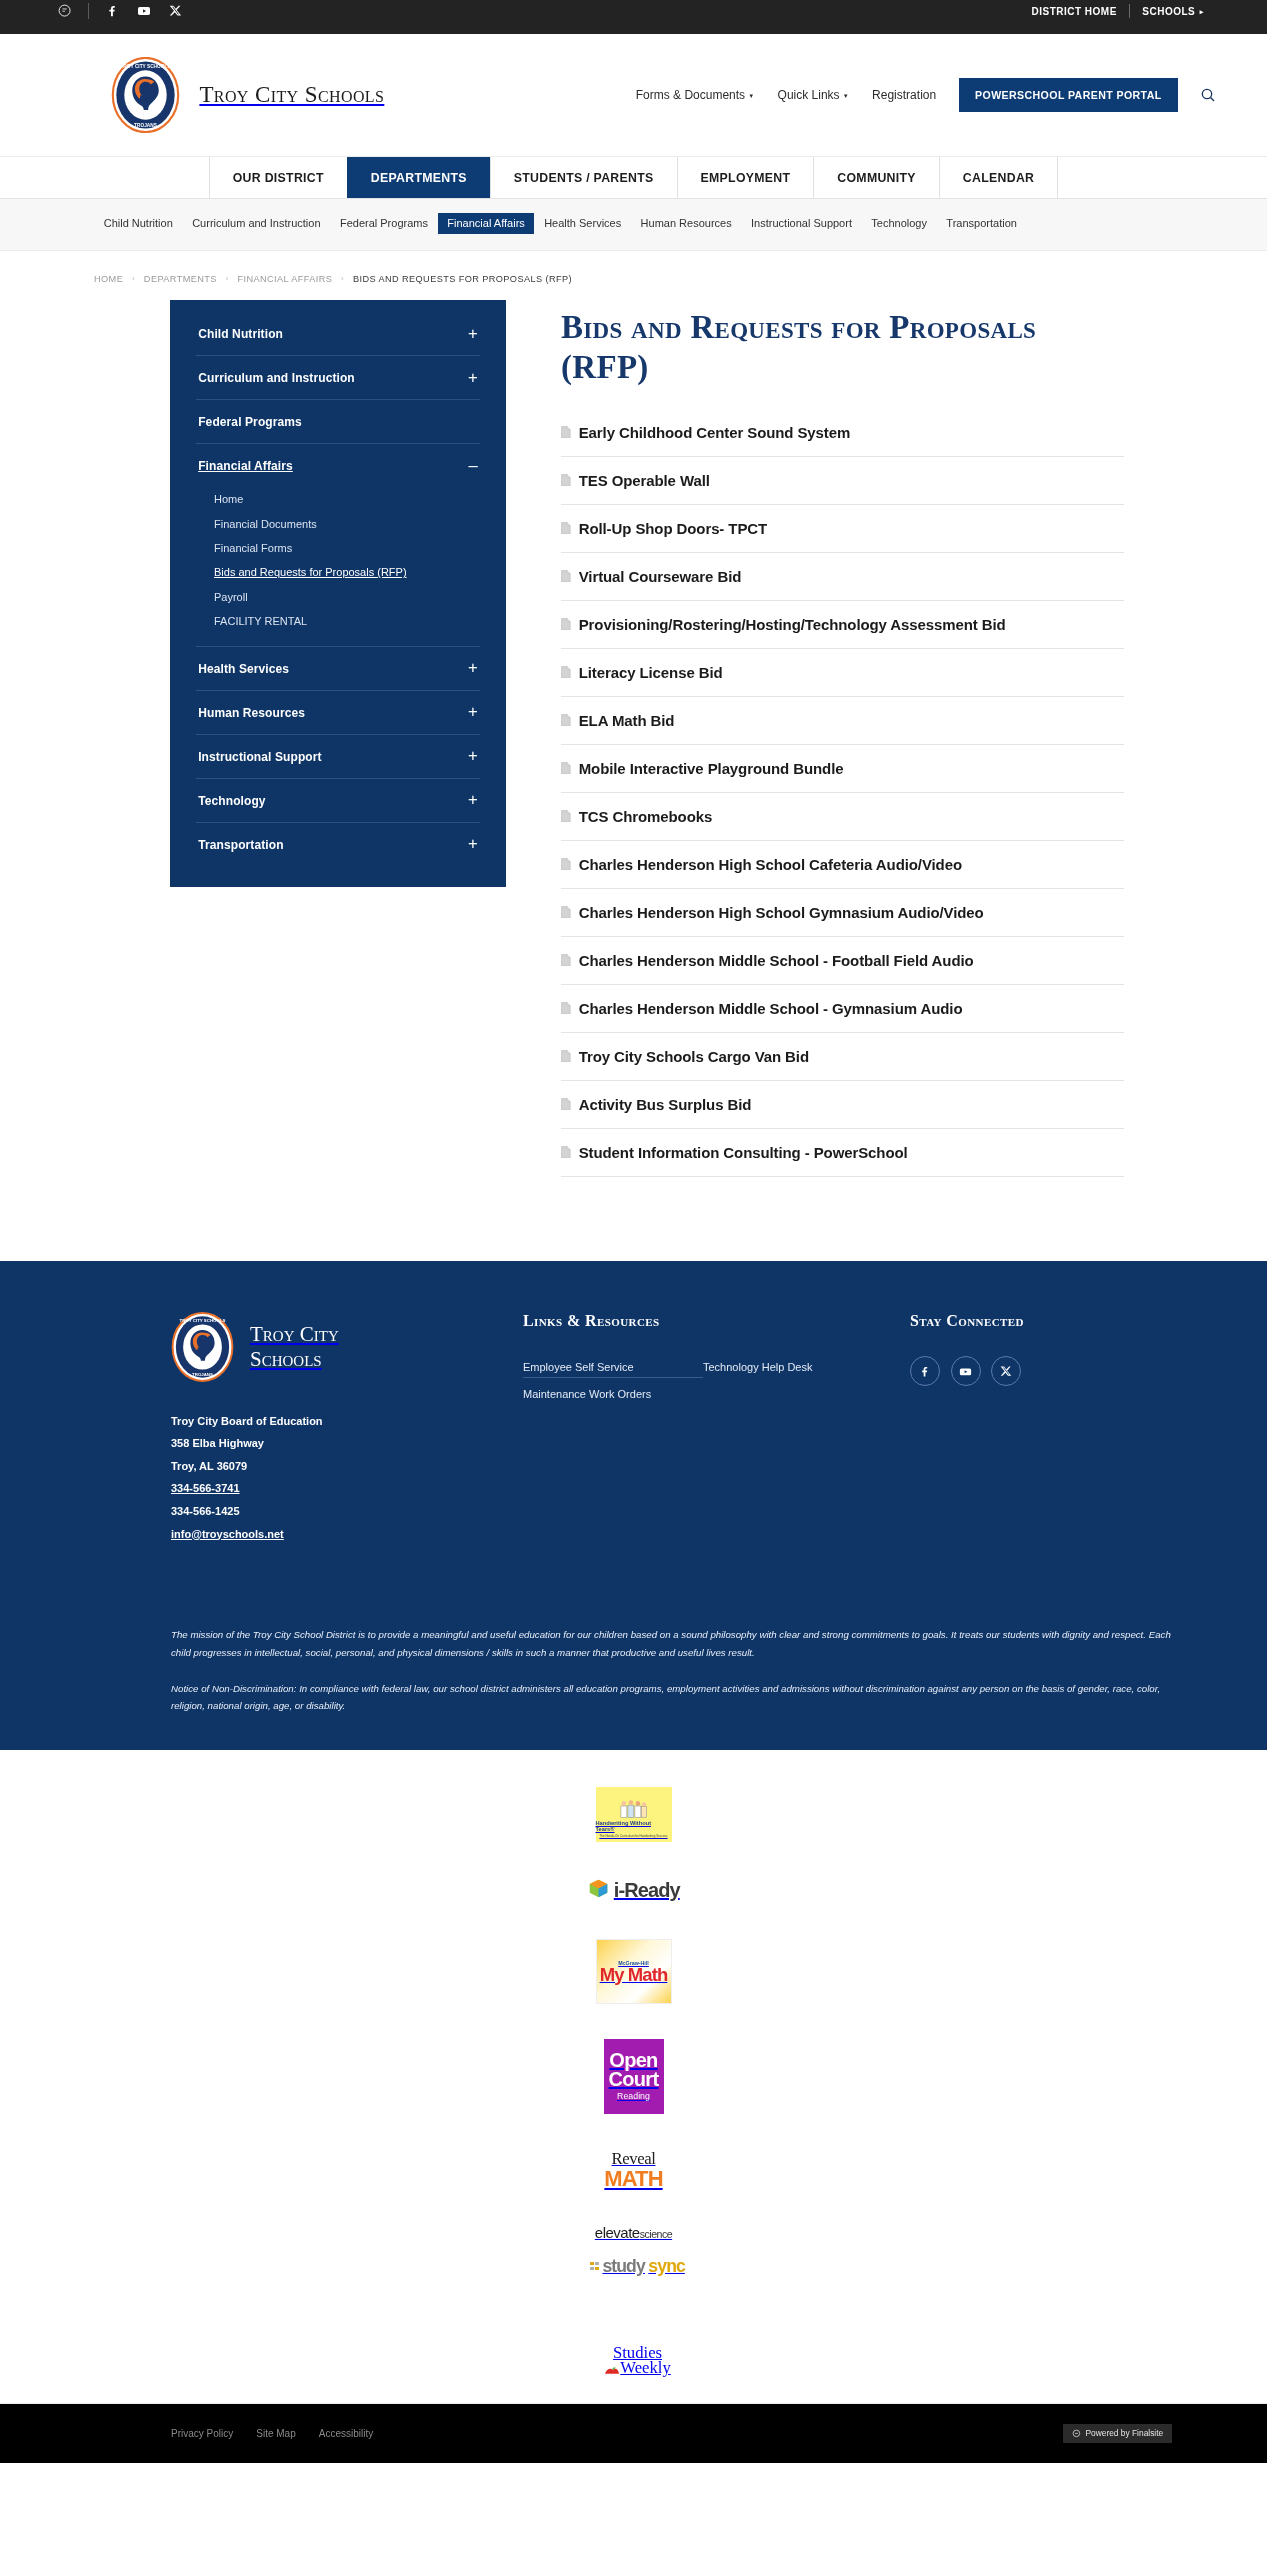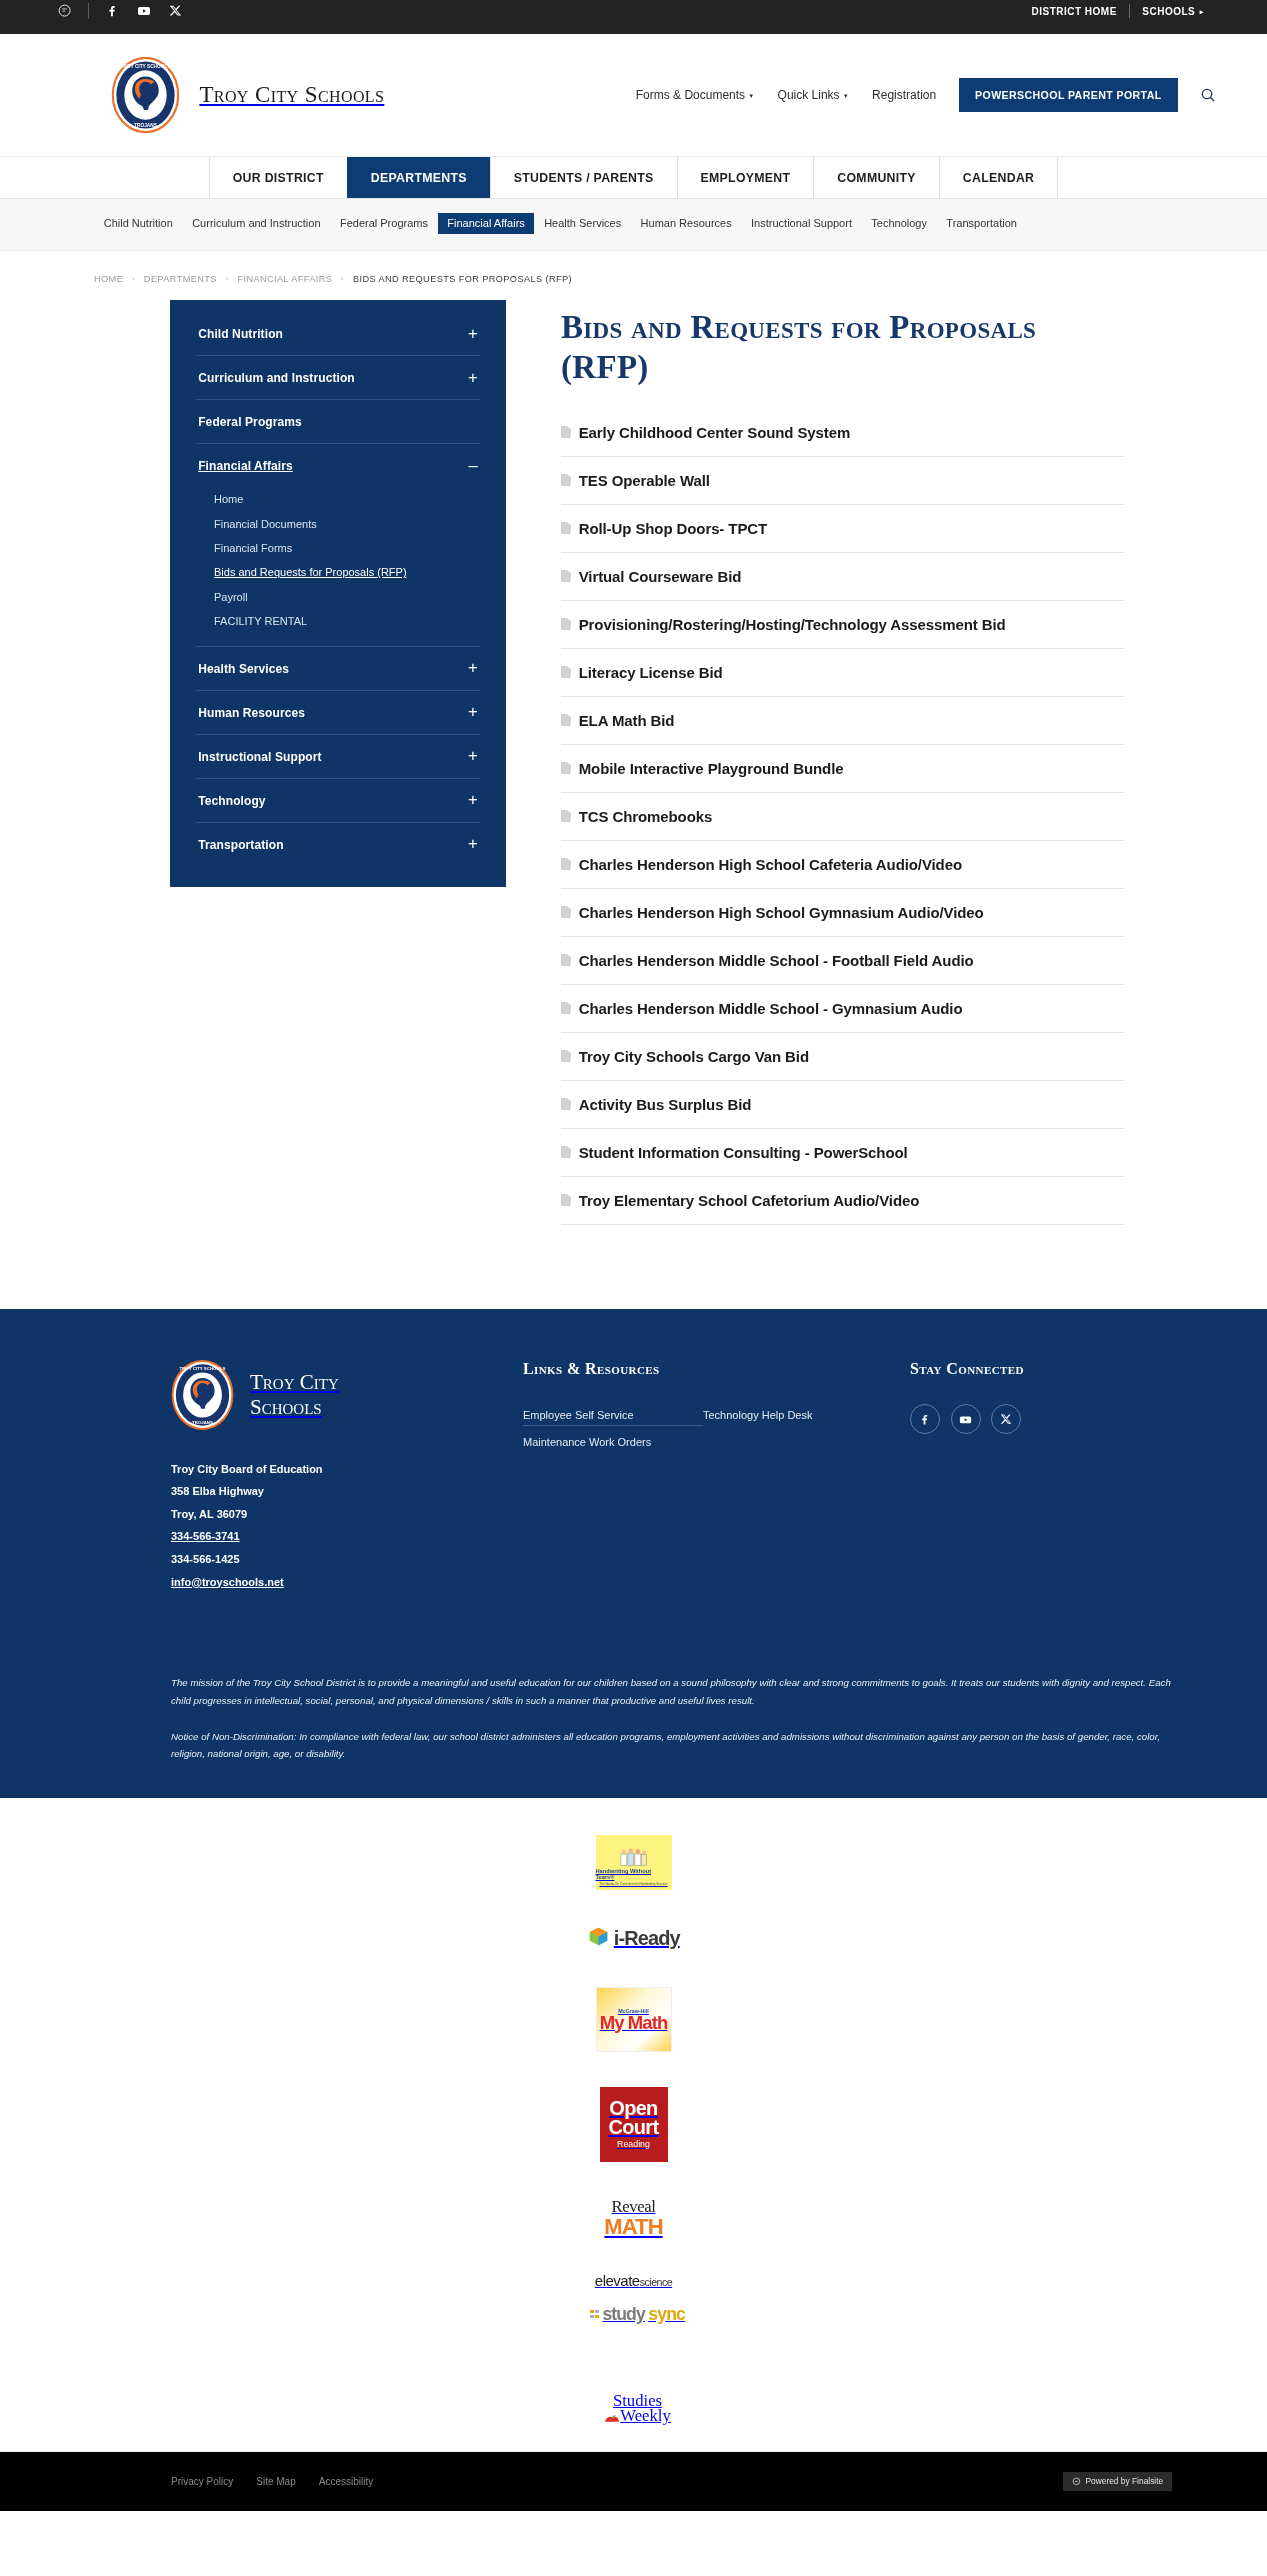--- a/index.html
+++ b/index.html
@@ -264,21 +264,21 @@
   
   .hwt { width: 76px; height: 55px; background: #fdf47f; display:flex; flex-direction:column; align-items:center; justify-content:flex-end; padding-bottom:4.4px;}
   .hwt-t { font-size: 5.7px; font-weight: bold; color: #1f3f86; }
   .hwt-s { font-size: 3px; color: #444; margin-top: 1.8px; }
   .iready { display:flex; align-items:center; gap:3.5px; }
   .iready-t { font-size: 20px; font-weight: bold; color: #3a3a3a; letter-spacing:-0.9px;}
   .mymath { width: 76px; height: 65px; background: linear-gradient(135deg,#fcd34d 0%,#fff7d6 40%,#ffffff 70%,#fcd34d 100%); display:flex; align-items:center; justify-content:center; border:0.9px solid #eee;}
   .mymath-in { text-align:center; }
   .mymath-a { font-size: 5.3px; color: #174e9c; font-weight:bold;}
   .mymath-b { font-size: 18.5px; color: #e0272b; font-weight: bold; letter-spacing:-0.9px; line-height:0.95;}
-  .opencourt { width: 68px; height: 75px; background: #b91c1c; color:#fff; display:flex; flex-direction:column; align-items:center; justify-content:center; }
+  .opencourt { width: 60px; height: 75px; background: #a21caf; color:#fff; display:flex; flex-direction:column; align-items:center; justify-content:center; }
   .oc-a { font-size: 20px; font-weight: bold; line-height: 0.92; letter-spacing:-0.7px;}
   .oc-b { font-size: 8.8px; margin-top: 3.5px; }
   .reveal { text-align: center; }
   .rev-a { font-size: 16.7px; color: #1d1d1b; letter-spacing:-0.4px; font-family:"Liberation Serif",serif;}
   .rev-b { font-size: 22px; font-weight: bold; color: #f07d22; letter-spacing:-0.9px; line-height:0.9;}
   .elevate { font-size: 15px; color: #1d1d1b; letter-spacing:-0.5px; }
   .elevate i { font-size: 10.6px; font-style: normal; color:#333;}
   .studysync { display:flex; align-items:center; gap:3.5px; font-size:17.6px; font-weight:bold; letter-spacing:-0.9px;}
   .ss-grey { color: #7b7b7b; }
   .ss-gold { color: #e0a80e; }
@@ -656,31 +656,20 @@
           </li>
           <li class="doc-row">
             <a class="doc-link" href="#">
               <span class="doc-icon">
                 <svg width="9.7" height="12.3" viewBox="0 0 11 14">
                   <path d="M.6.6h6.4l3.4 3.4v9.4H.6z" fill="#d4d4d4" stroke="#b8b8b8" stroke-width=".7"></path>
                   <path d="M7 .8v3.2h3.2" fill="#eee" stroke="#b8b8b8" stroke-width=".7"></path>
                 </svg>
               </span>
               <span>Student Information Consulting - PowerSchool</span>
-            </a>
-          </li>
-          <li class="doc-row">
-            <a class="doc-link" href="#">
-              <span class="doc-icon">
-                <svg width="9.7" height="12.3" viewBox="0 0 11 14">
-                  <path d="M.6.6h6.4l3.4 3.4v9.4H.6z" fill="#d4d4d4" stroke="#b8b8b8" stroke-width=".7"></path>
-                  <path d="M7 .8v3.2h3.2" fill="#eee" stroke="#b8b8b8" stroke-width=".7"></path>
-                </svg>
-              </span>
-              <span>Troy Elementary School Cafetorium Audio/Video</span>
             </a>
           </li>
         </ul>
     </main>
   </div>
 
   <footer class="footer">
     <div class="footer-inner">
       <div class="footer-top">
 

